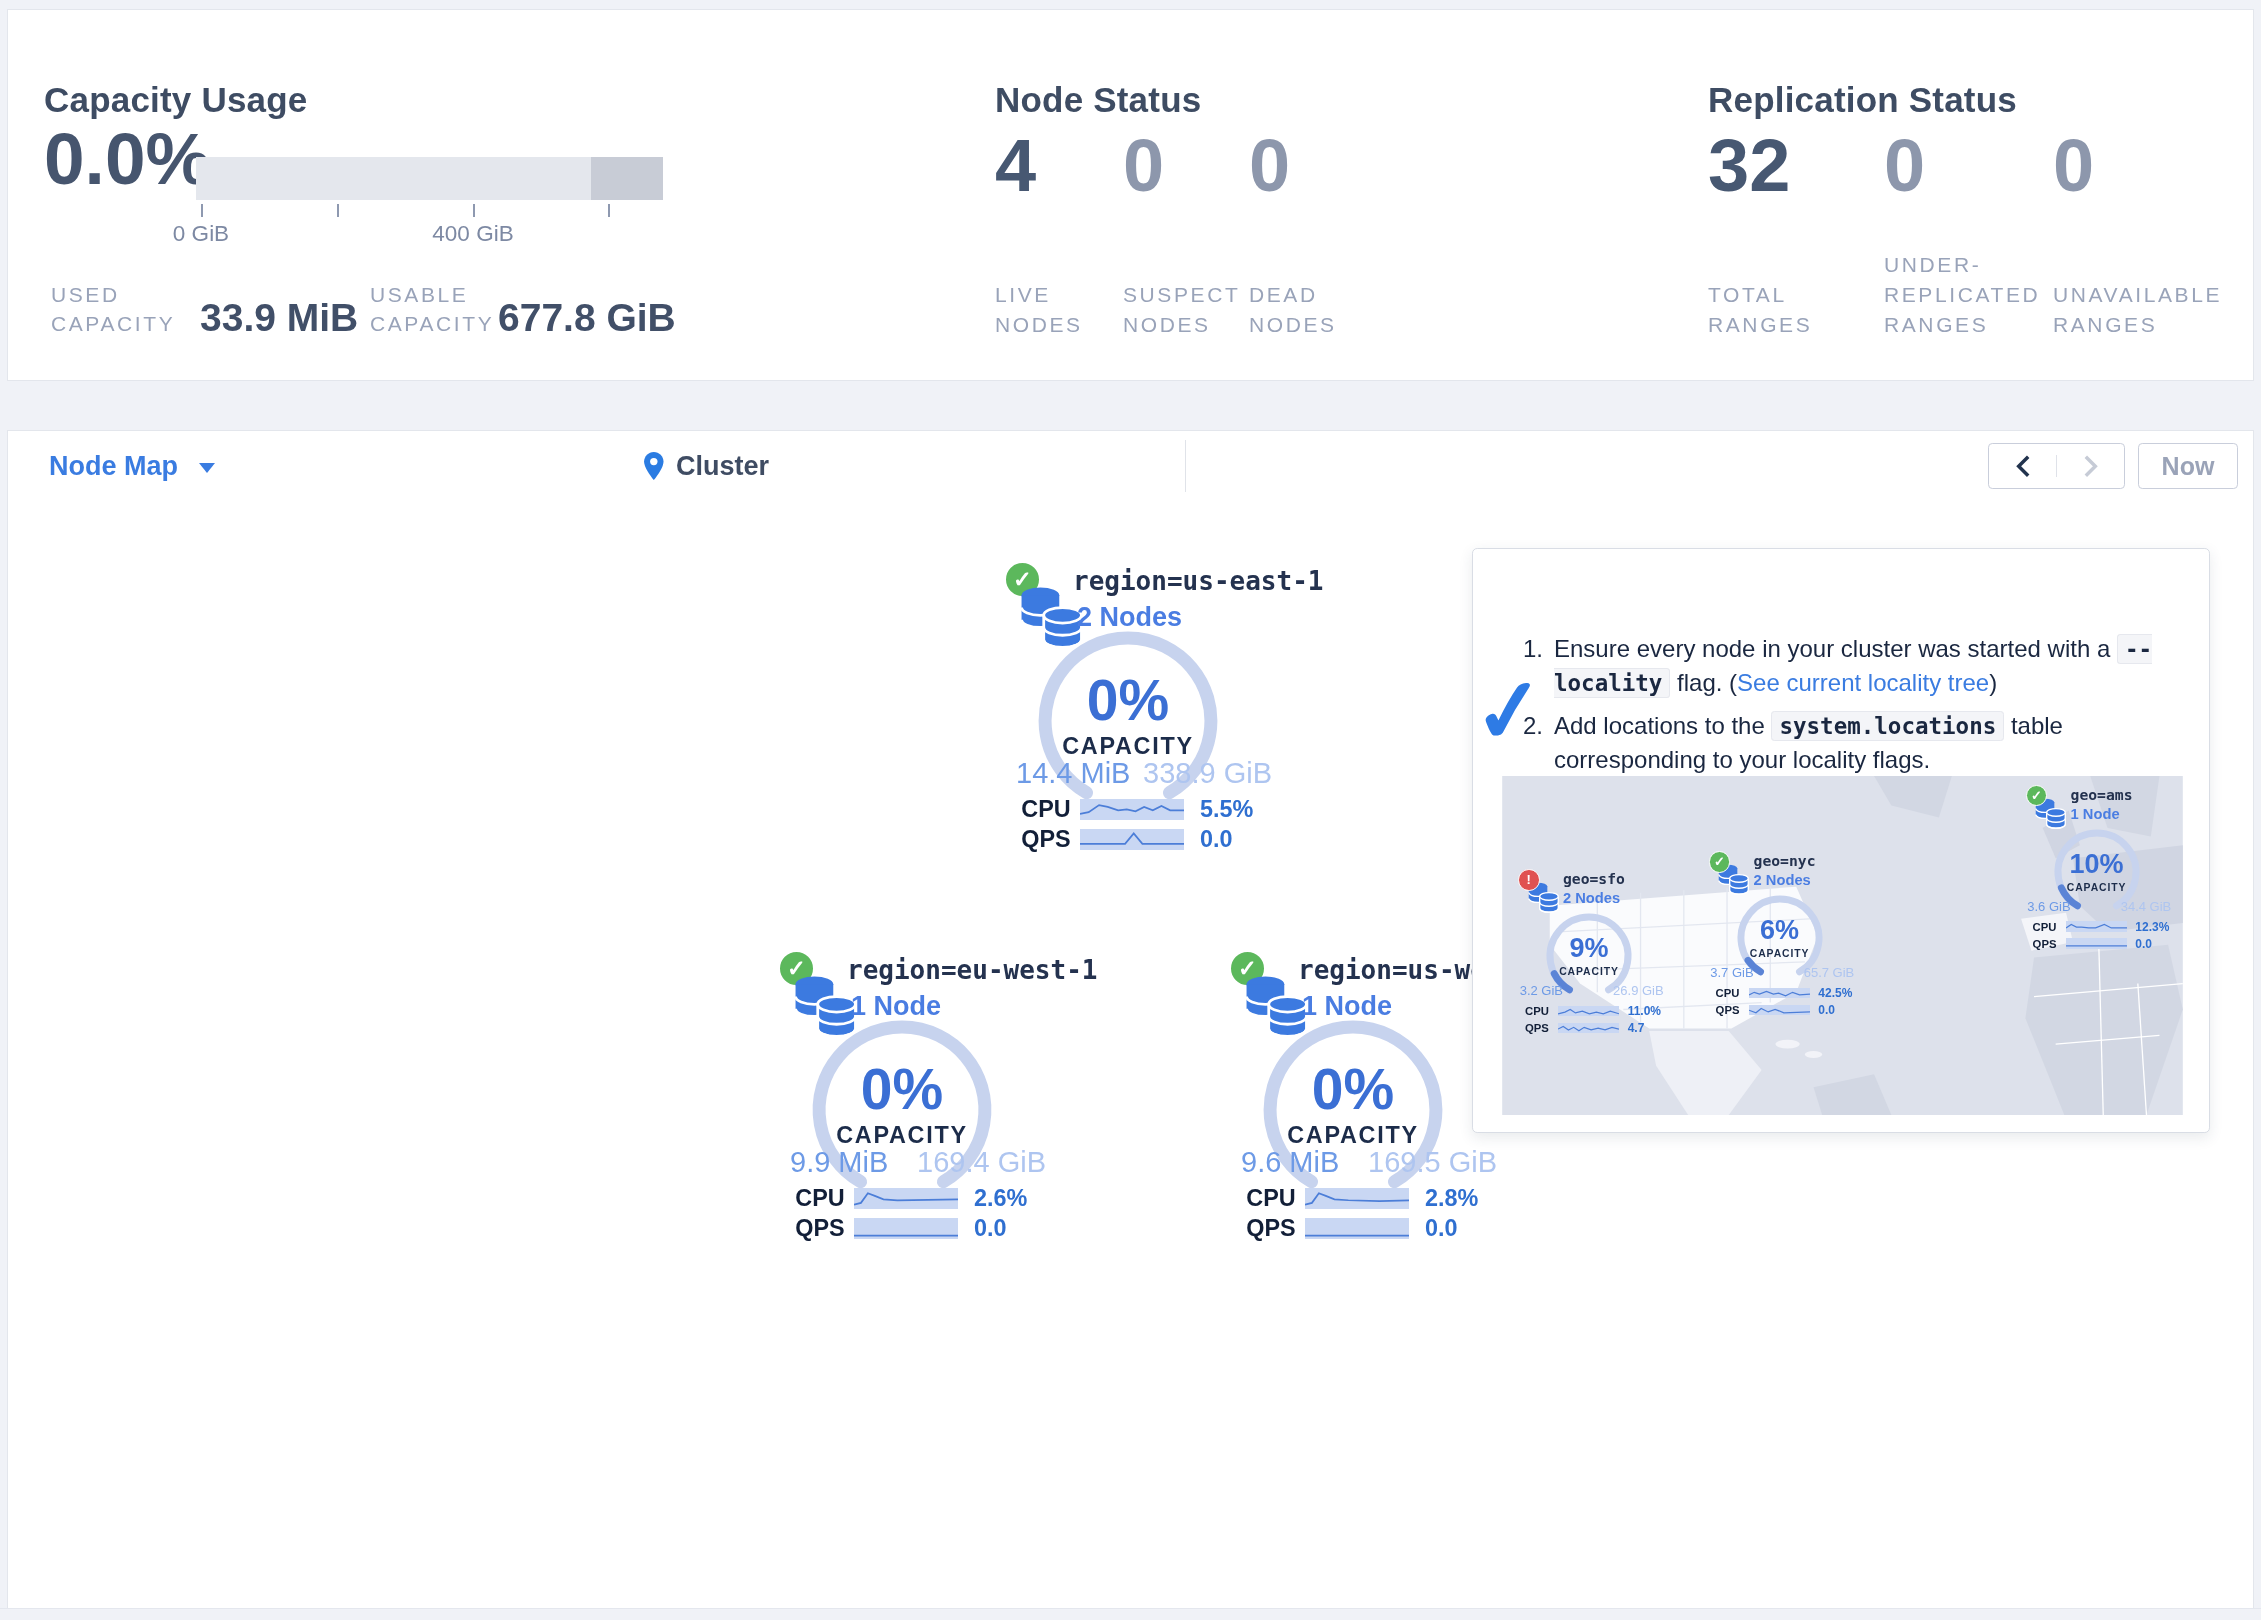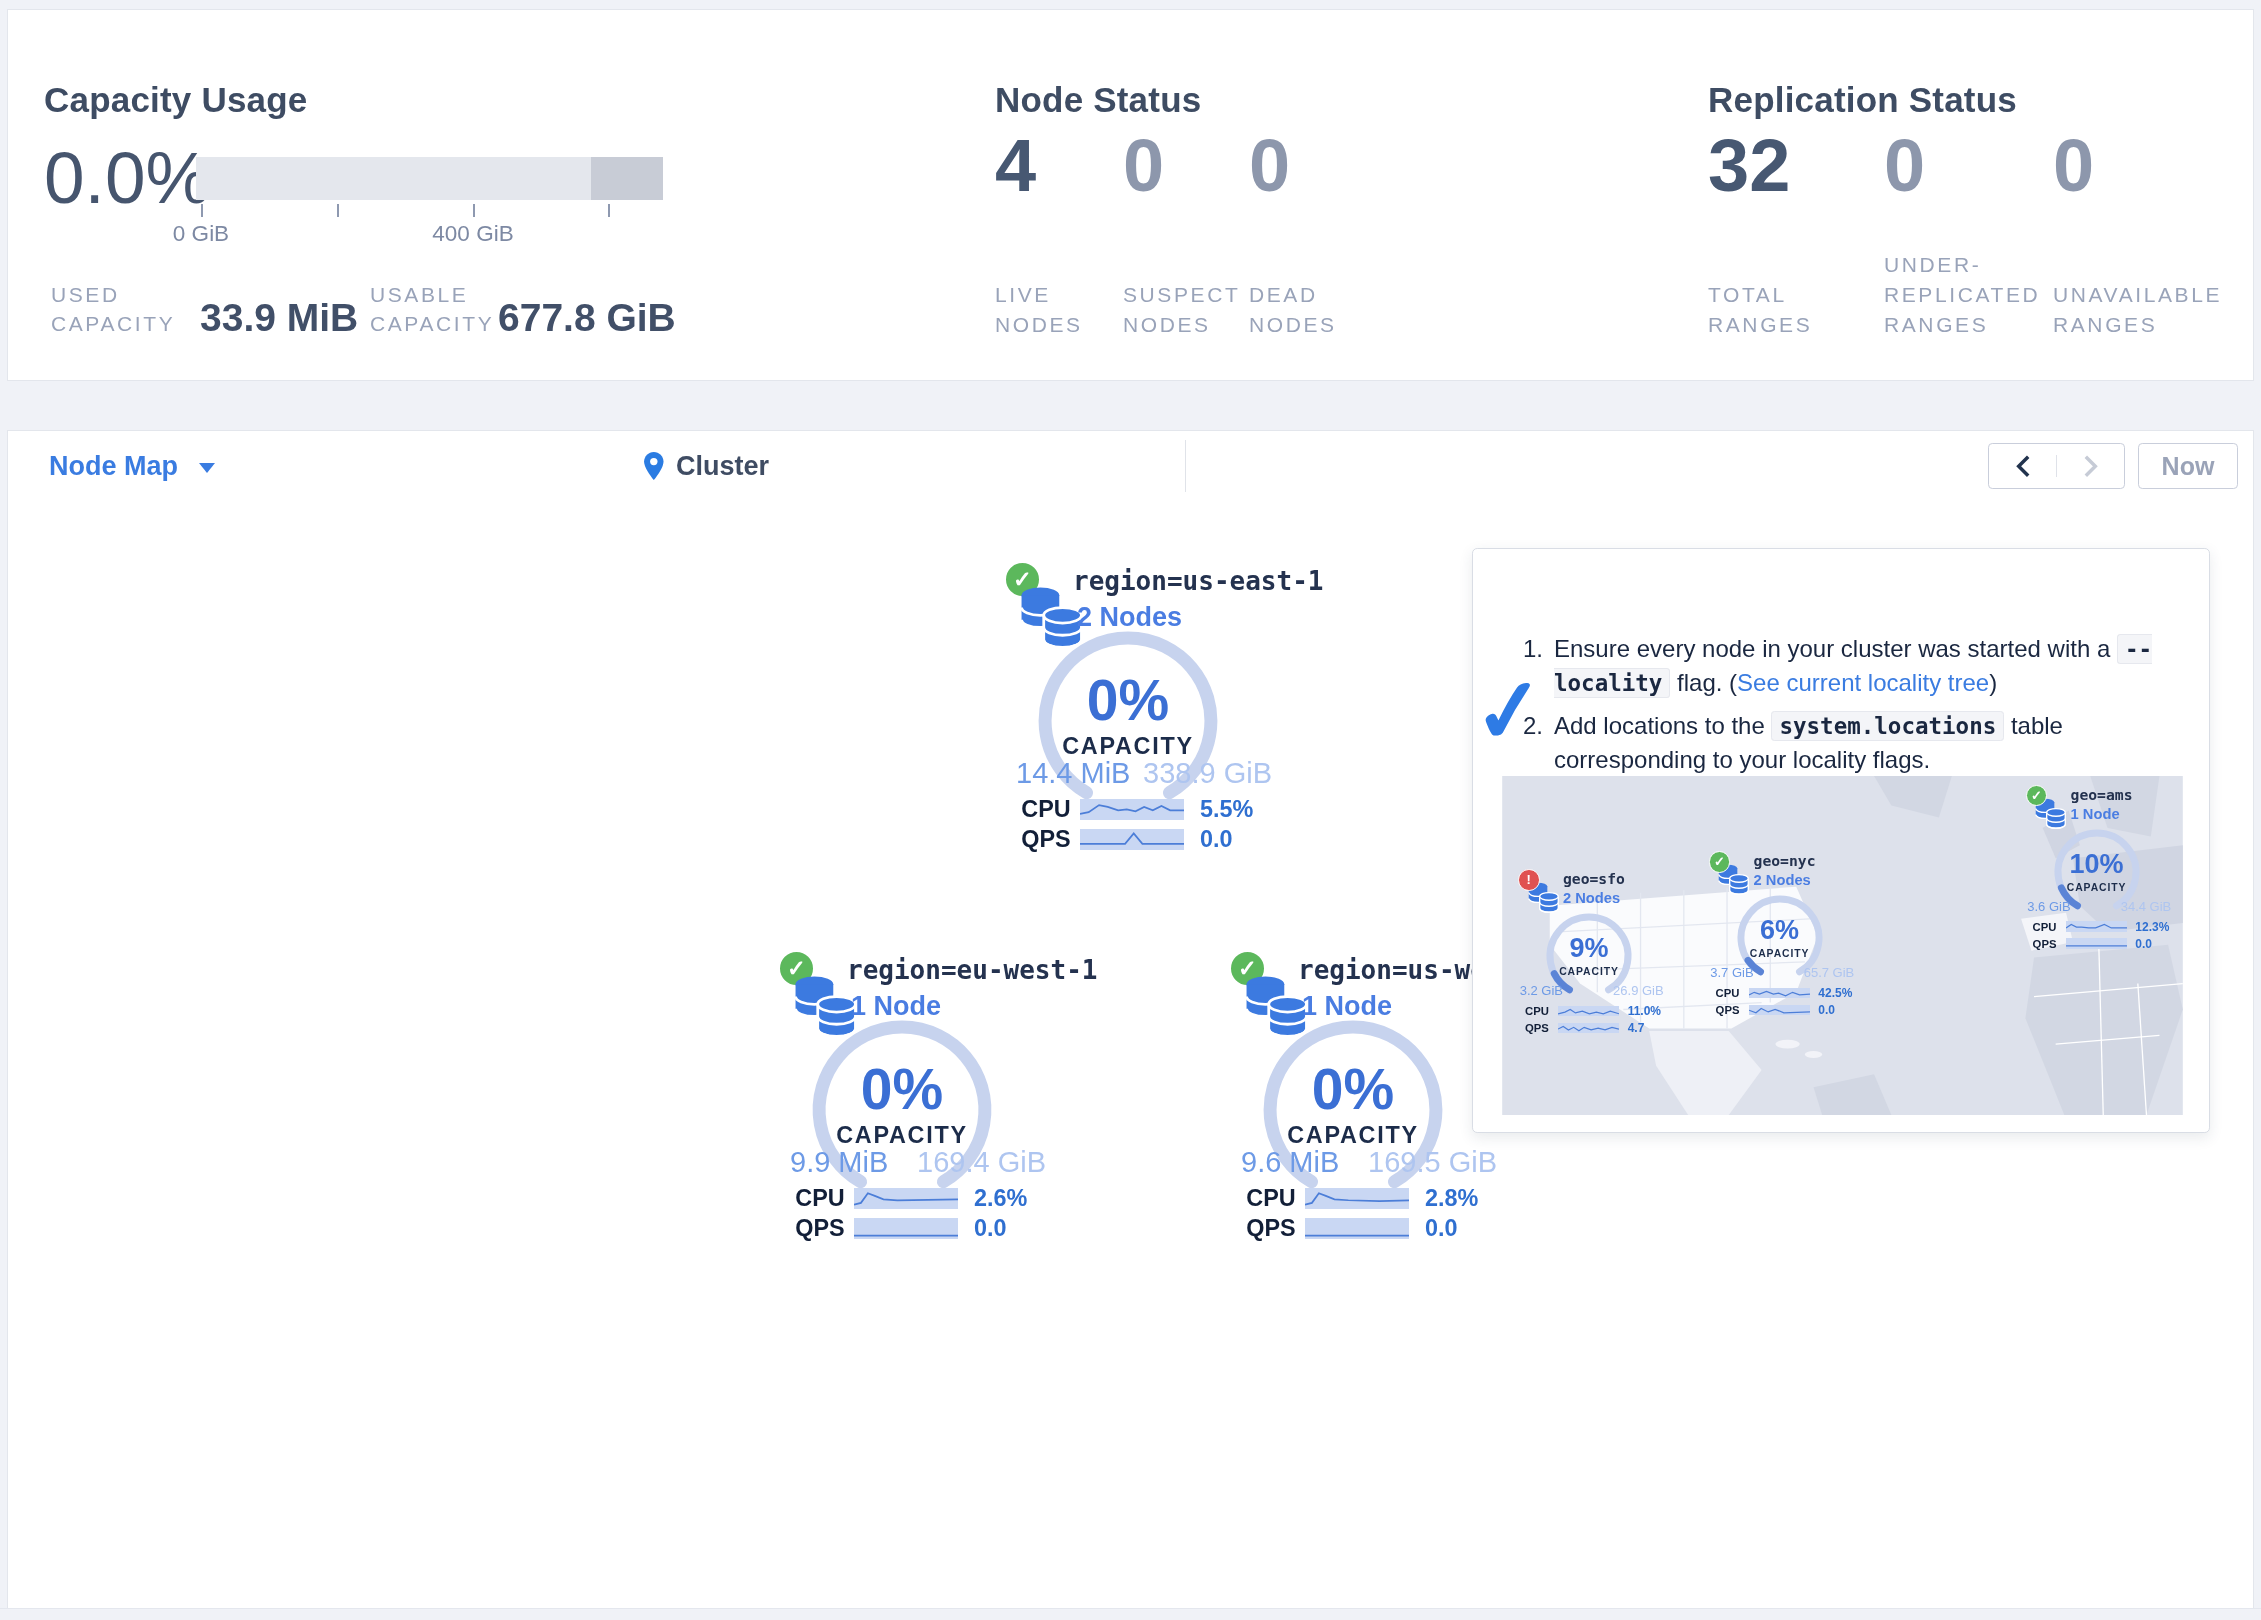--- a/index.html
+++ b/index.html
@@ -7,21 +7,21 @@
     width:2261px;height:1621px;position:relative;overflow:hidden;
     background:#f0f2f7;
     font-family:"Liberation Sans", sans-serif;
     -webkit-font-smoothing:antialiased;
   }
   .panel{position:absolute;background:#fff;border:0.9px solid #e3e6ec;}
   
   #summary{left:7px;right:7px;top:8.7px;height:370px;}
   .sec{position:absolute;top:0;height:100%;}
   .sec-title{position:absolute;top:26px;font-size:35px;font-weight:700;color:#3e4c63;letter-spacing:0.2px;margin-top:44px;}
-  .bigpct{position:absolute;top:126px;font-size:73px;font-weight:400;color:#46556e;}
+  .bigpct{position:absolute;top:107px;font-size:73px;font-weight:700;color:#46556e;}
   .capbar{position:absolute;left:189px;top:147px;width:467px;height:43px;background:#e4e7ed;}
   .capbar .seg{position:absolute;right:0;top:0;width:72px;height:43px;background:#c8ccd6;}
   .tick{position:absolute;top:194px;width:1.7px;height:13px;background:#8e99b0;}
   .ticklab{position:absolute;top:211px;font-size:22.5px;color:#7d89a3;transform:translateX(-50%);white-space:nowrap;}
   .kv-label{position:absolute;font-size:21px;letter-spacing:2.6px;color:#99a3b9;line-height:29px;}
   .kv-value{position:absolute;font-size:39px;font-weight:700;color:#414f68;}
   .statnum{position:absolute;top:113px;font-size:74px;font-weight:600;color:#475872;}
   .statnum.muted{color:#8d97ac;}
   .statlab{position:absolute;bottom:40px;font-size:21px;letter-spacing:2.6px;color:#99a3b9;line-height:30px;}
   

